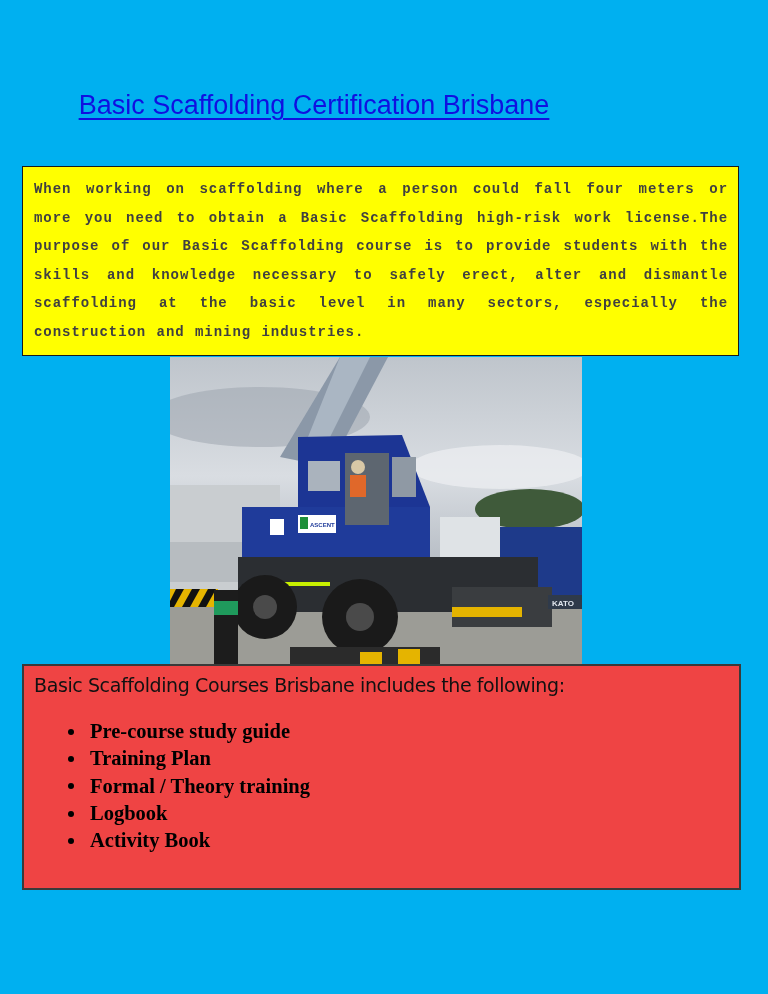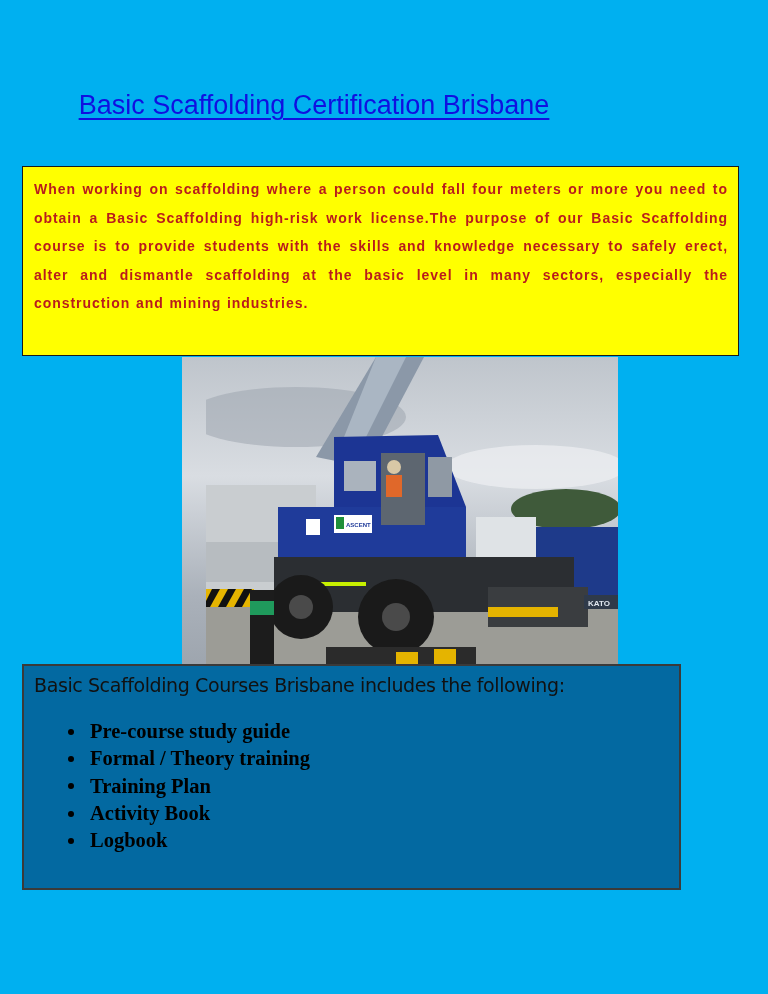--- a/index.html
+++ b/index.html
@@ -22,41 +22,40 @@
     .intro-box {
       position: absolute; left: 22px; top: 166px;
       width: 717px; height: 190px;
       background: #ffff00;
       border: 1.5px solid #1a1a1a;
       box-sizing: border-box;
       padding: 8px 10px 0 11px;
     }
     .intro-text {
       margin: 0;
-      font-family: Liberation Sans, sans-serif;
+      font-family: Liberation Mono, monospace;
       font-weight: bold;
       font-size: 14px;
       line-height: 28.6px;
       letter-spacing: 0.95px;
       word-spacing: 1px;
       text-align: justify;
-      color: #b91c1c;
+      color: #404040;
     }
     .photo {
-      position: absolute; left: 182px; top: 357px;
+      position: absolute; left: 170px; top: 357px;
       width: 412px; height: 397px;
       overflow: hidden;
       background: linear-gradient(#bfc5cc 0%, #d9dde2 30%, #aab1ba 60%, #8e969f 100%);
-      padding-left: 24px;
     }
     .photo svg { display: block; }
     .includes-box {
       position: absolute; left: 22px; top: 664px;
-      width: 659px; height: 226px;
-      background: #0369a1;
+      width: 719px; height: 226px;
+      background: #ef4444;
       border: 2px solid #3a3a3a;
       box-sizing: border-box;
       padding: 8px 0 0 10px;
     }
     .includes-heading {
       font-family: "DejaVu Sans", sans-serif;
       font-size: 19px;
       color: #111;
       letter-spacing: -0.4px;
       margin: 0 0 22px 0;
@@ -153,28 +152,28 @@
 
 <div class="includes-box">
   <div class="includes-heading">Basic Scaffolding Courses Brisbane includes the following:</div>
   <ul class="includes-list">
     <li>
         <span class="bullet"></span>
         <span>Pre-course study guide</span>
       </li>
     <li>
         <span class="bullet"></span>
+        <span>Training Plan</span>
+      </li>
+    <li>
+        <span class="bullet"></span>
         <span>Formal / Theory training</span>
       </li>
     <li>
         <span class="bullet"></span>
-        <span>Training Plan</span>
+        <span>Logbook</span>
       </li>
     <li>
         <span class="bullet"></span>
         <span>Activity Book</span>
       </li>
-    <li>
-        <span class="bullet"></span>
-        <span>Logbook</span>
-      </li>
   </ul>
 </div>
 
 </body></html>

